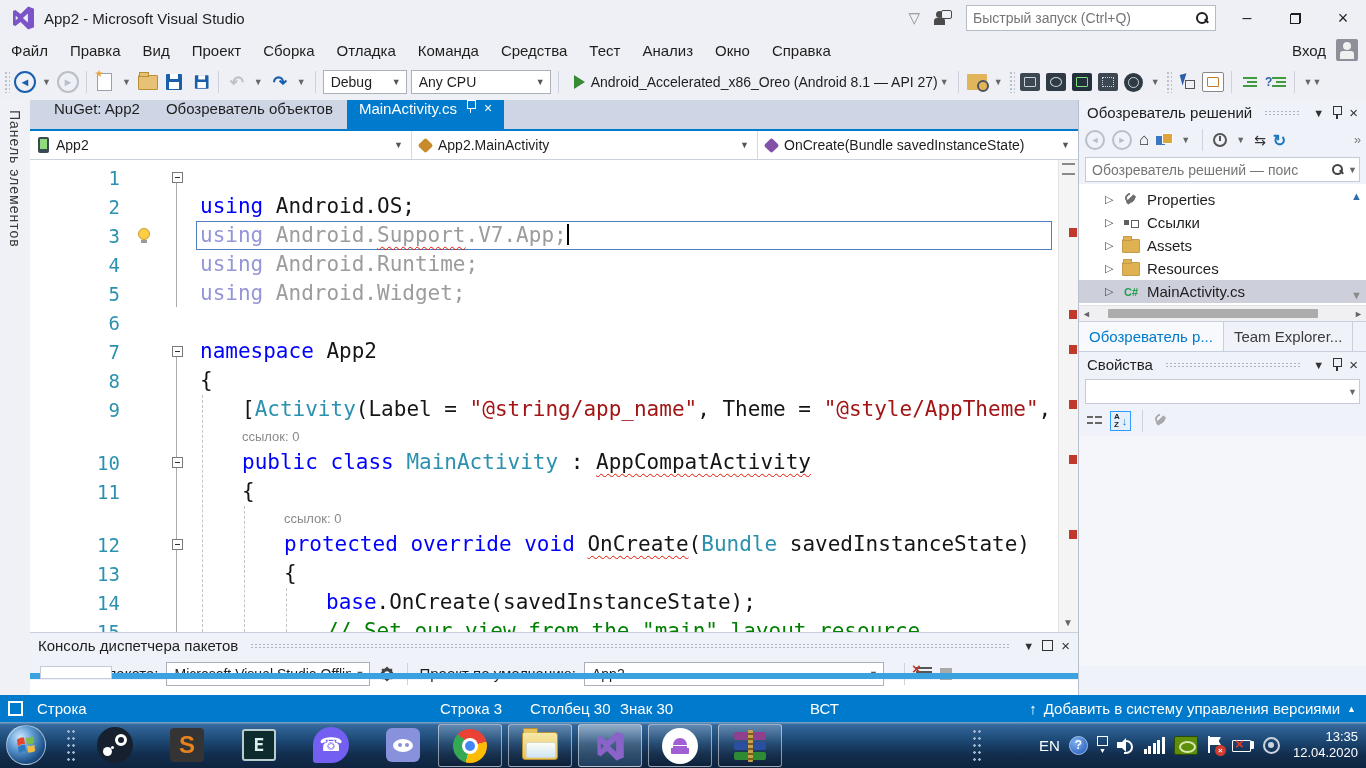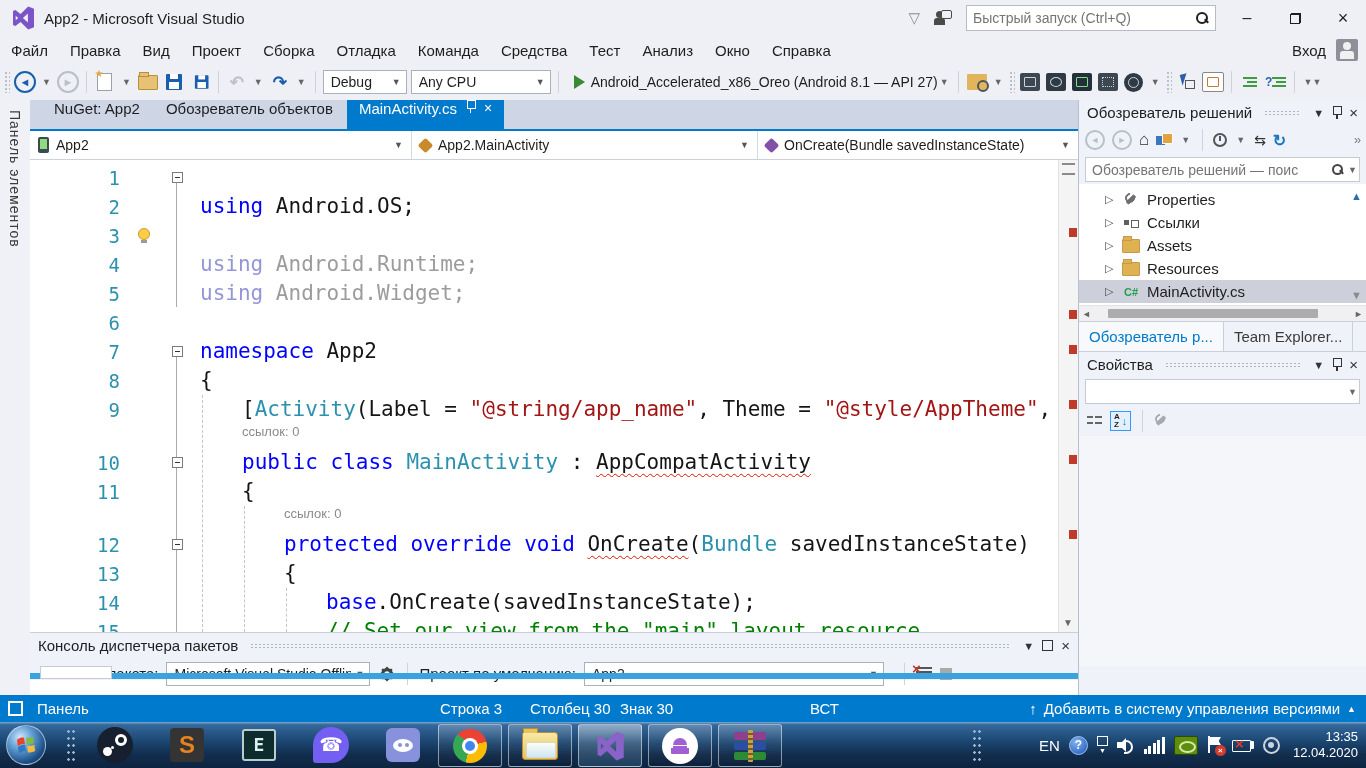--- a/index.html
+++ b/index.html
@@ -83,21 +83,21 @@
   #navbar{left:0;top:31px;width:1048px;height:29px;background:#FFF;border-bottom:1px solid #CCD2DC;display:flex;box-sizing:border-box;}
   .navsec{display:flex;align-items:center;border-right:1px solid #D5DAE2;padding:0 8px;gap:7px;font-size:14px;color:#1E1E1E;box-sizing:border-box;}
   .navsec .ca{margin-left:auto;font-size:9px;color:#555;}
   .phoneic{position:relative;width:11px;height:16px;background:#3A4A52;border-radius:2px;}
   .phoneic::before{content:"";position:absolute;left:2px;top:2px;right:2px;bottom:4px;background:#8FDB7E;}
   .classic{width:11px;height:11px;background:#C98A2C;transform:rotate(45deg);border-radius:2px;}
   .methodic{width:11px;height:11px;background:#8252A8;transform:rotate(45deg);border-radius:2px;}
   
   #codearea{left:0;top:60px;width:1048px;height:472px;background:#FFF;overflow:hidden;padding-top:3px;box-sizing:border-box;}
   .crow{display:flex;height:29px;align-items:center;}
-  .lensrow{display:flex;height:24px;}
+  .lensrow{display:flex;height:24px;align-items:center;}
   .lnum{width:100px;text-align:right;padding-right:10px;box-sizing:border-box;color:#2B91AF;font:19px "DejaVu Sans Mono",monospace;flex:none;}
   .lmarg{width:28px;flex:none;display:flex;justify-content:center;}
   .lcol{width:38px;flex:none;display:flex;justify-content:center;position:relative;z-index:2;}
   .ltext{flex:1;font:21px/29px "DejaVu Sans Mono",monospace;white-space:pre;overflow:hidden;padding-left:4px;}
   .lenstext{flex:1;font-size:13px;color:#8A8A8A;white-space:pre;padding-left:4px;}
   .kw{color:#0000FF;} .pl{color:#151515;} .ty{color:#2B91AF;} .str{color:#A31515;} .com{color:#008000;}
   .dim{color:#9C9C9C;} .dimkw{color:#9596D8;}
   .sq{text-decoration:underline;text-decoration-style:wavy;text-decoration-color:#E51400;text-decoration-thickness:1px;text-underline-offset:4px;}
   .current{box-shadow:inset 0 0 0 1px #4F7FBE;margin-right:26px;}
   .caret{display:inline-block;width:2px;height:21px;background:#000;vertical-align:-3px;}
@@ -461,20 +461,21 @@
             <span class="lmarg"></span>
             <span class="lcol"></span>
             <div class="ltext"><span class="kw">using</span><span class="pl"> Android.OS;</span></div>
           </div>
           <div class="crow">
             <span class="lnum">3</span>
             <span class="lmarg">
               <span class="bulb"></span>
             </span>
             <span class="lcol"></span>
+            <div class="ltext current"><span class="dimkw">using</span><span class="dim"> Android.</span><span class="dim sq">Support</span><span class="dim">.V7.App;</span><span class="caret"></span></div>
           </div>
           <div class="crow">
             <span class="lnum">4</span>
             <span class="lmarg"></span>
             <span class="lcol"></span>
             <div class="ltext"><span class="dimkw">using</span><span class="dim"> Android.Runtime;</span></div>
           </div>
           <div class="crow">
             <span class="lnum">5</span>
             <span class="lmarg"></span>
@@ -712,21 +713,21 @@
         <span class="sep"></span>
         <span class="icon-wrench" style="opacity:.55;"></span>
       </div>
       <div id="propempty"></div>
     </div>
   </div>
 
   <div class="abs" id="statusbar">
     <div class="sb" style="left:8px;gap:14px;">
       <span class="sqicon"></span>
-      <span>Панель</span>
+      <span>Строка</span>
     </div>
     <div class="sb" style="left:440px;">
         <span>Строка 3</span>
       </div>
     <div class="sb" style="left:530px;">
         <span>Столбец 30</span>
       </div>
     <div class="sb" style="left:620px;">
         <span>Знак 30</span>
       </div>

